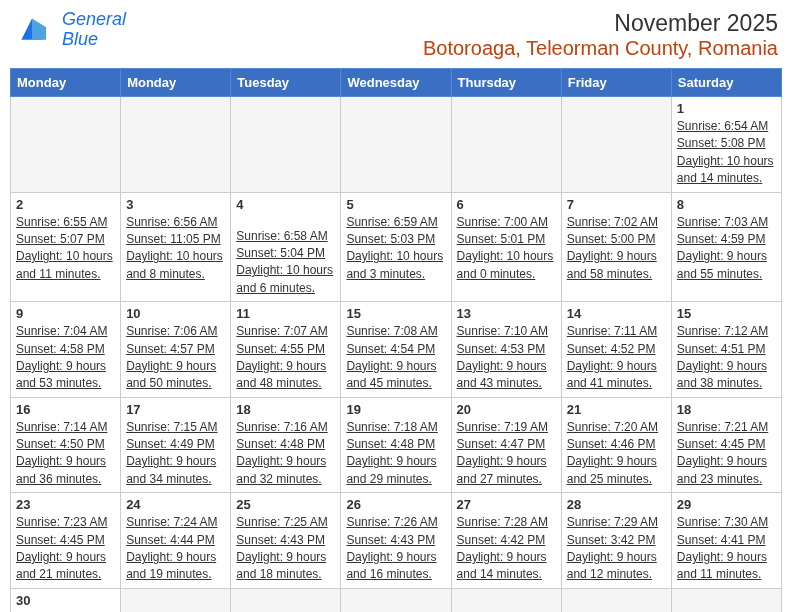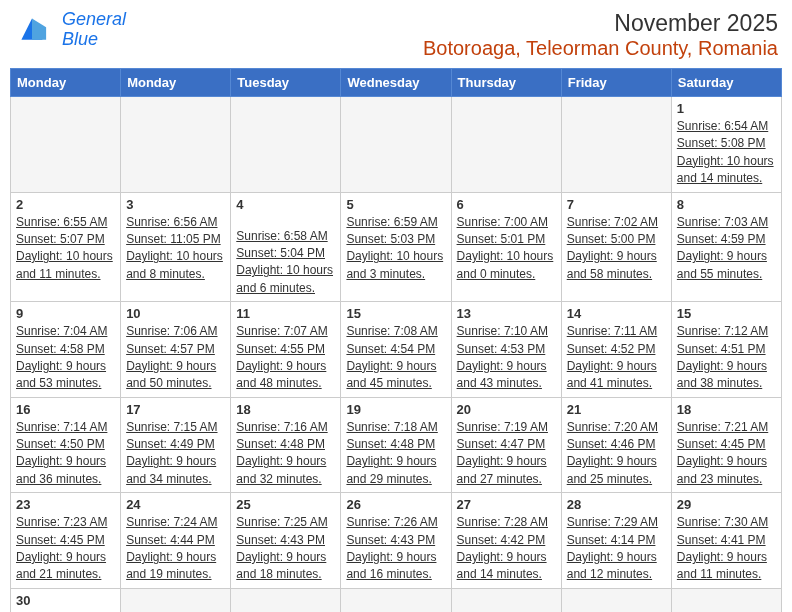--- a/index.html
+++ b/index.html
@@ -322,21 +322,21 @@
         <td>
           <span class="day-number">27</span>
           <div class="day-info" style="white-space: pre-line;">Sunrise: 7:28 AM
 Sunset: 4:42 PM
 Daylight: 9 hours
 and 14 minutes.</div>
         </td>
         <td>
           <span class="day-number">28</span>
           <div class="day-info" style="white-space: pre-line;">Sunrise: 7:29 AM
-Sunset: 4:14 PM
+Sunset: 3:42 PM
 Daylight: 9 hours
 and 12 minutes.</div>
         </td>
         <td>
           <span class="day-number">29</span>
           <div class="day-info" style="white-space: pre-line;">Sunrise: 7:30 AM
 Sunset: 4:41 PM
 Daylight: 9 hours
 and 11 minutes.</div>
         </td>

